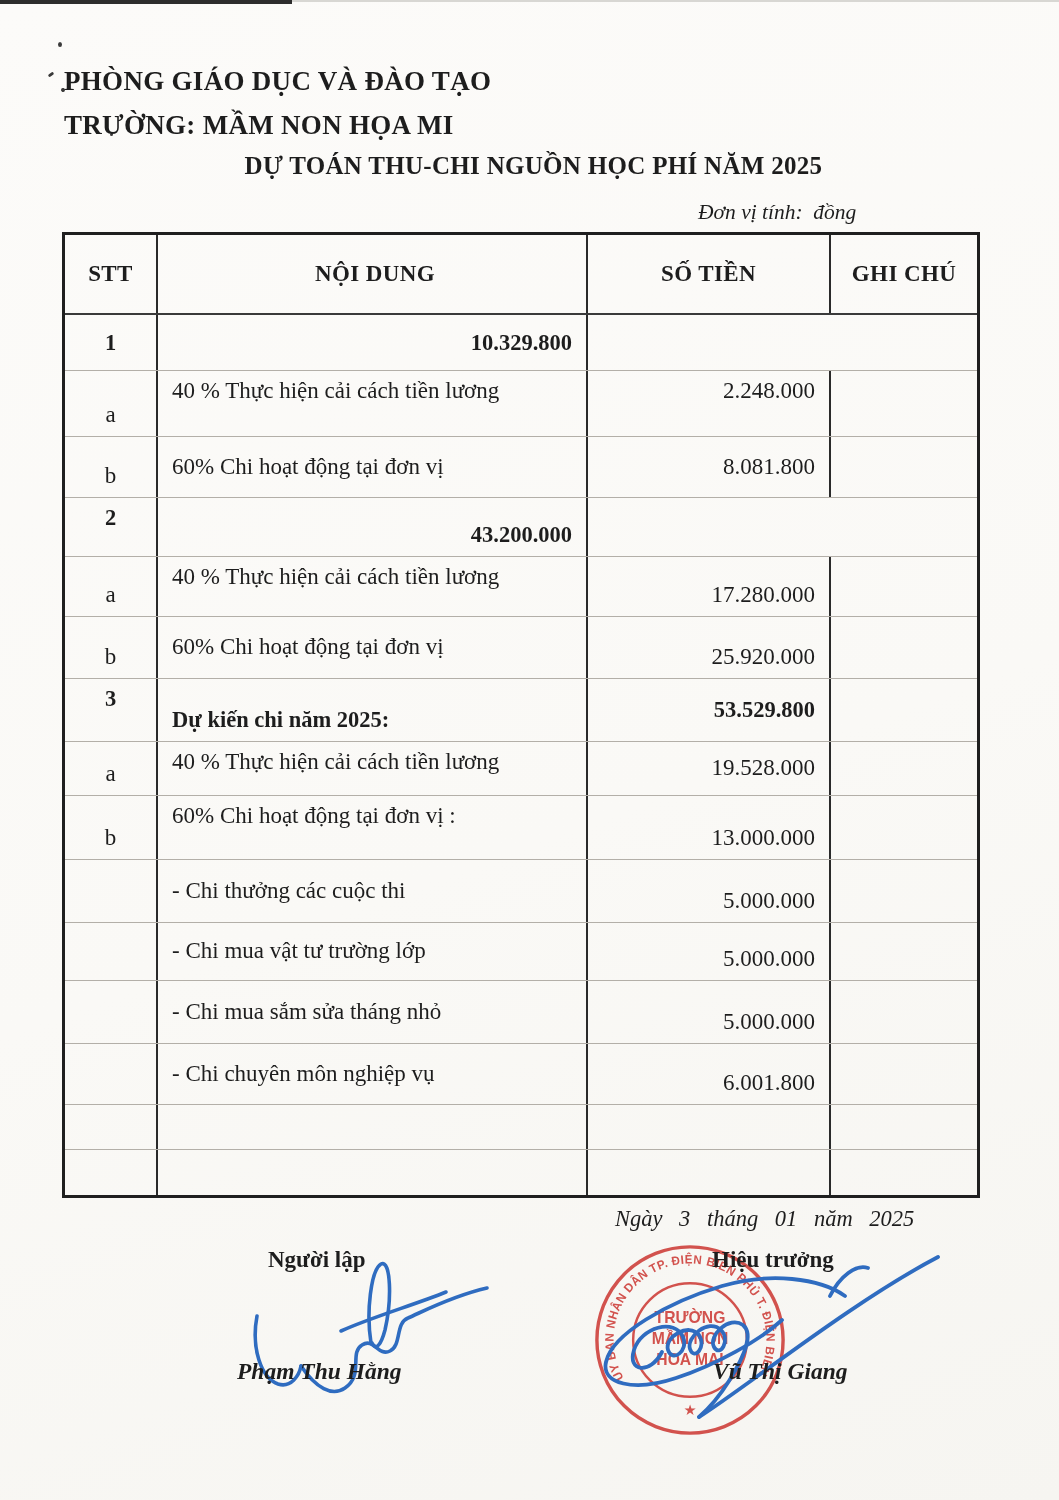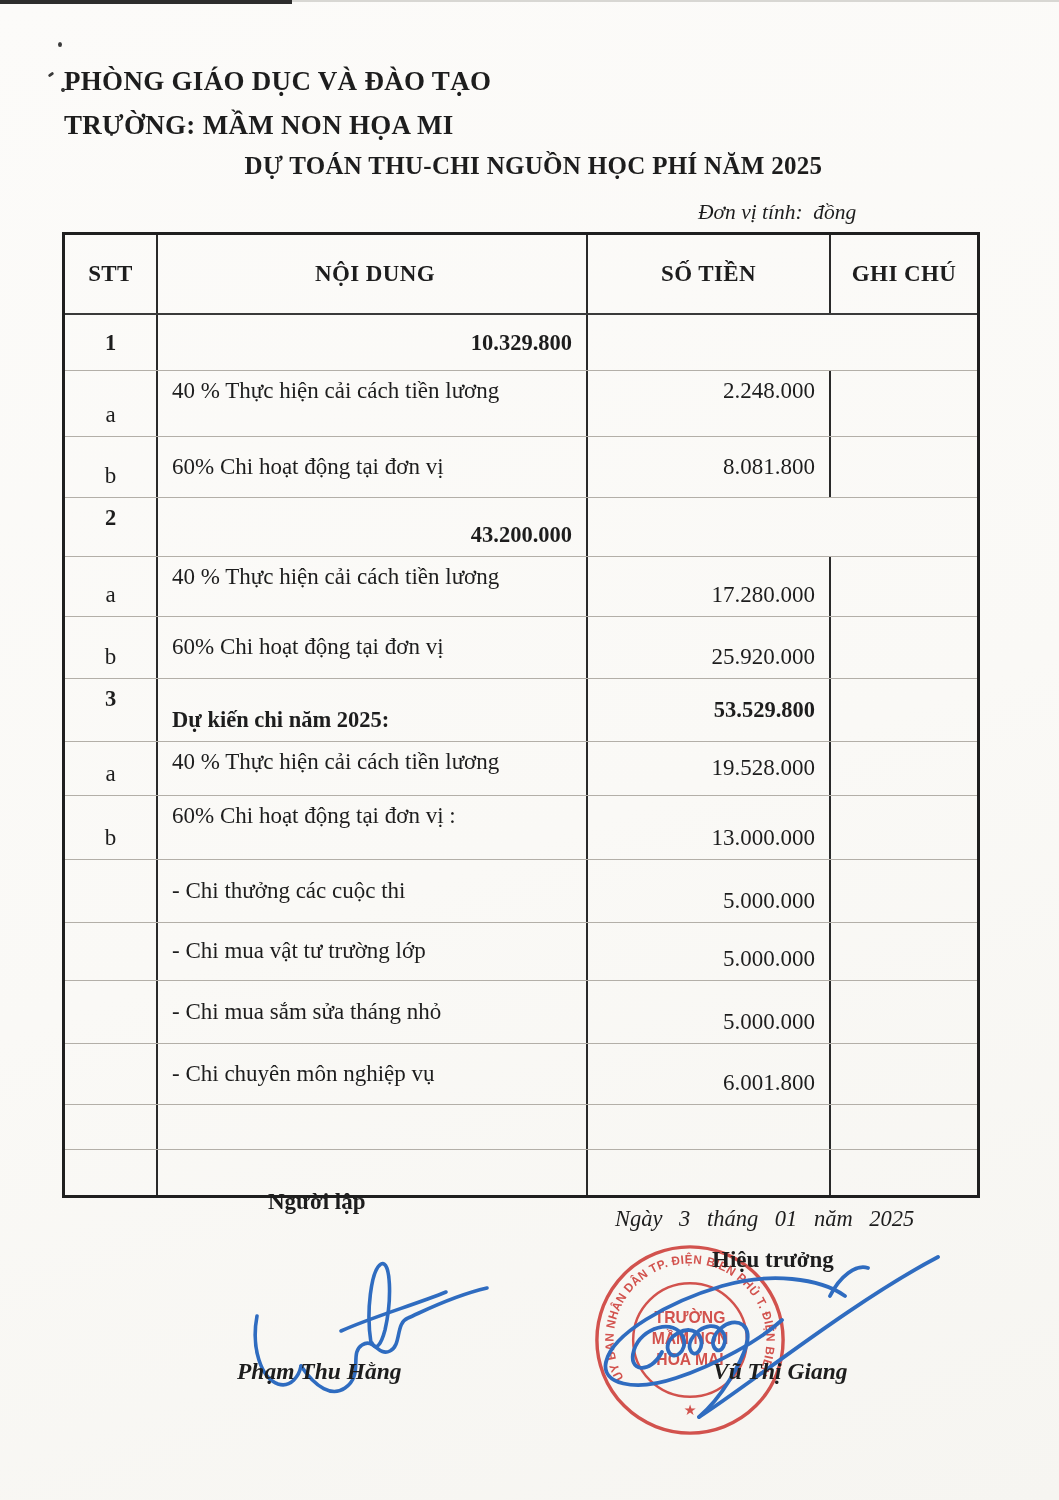--- a/index.html
+++ b/index.html
@@ -40,21 +40,21 @@
   .c-amount{justify-content:flex-end;padding-right:14px;}
   .v-center{align-items:center;}
   .v-start{align-items:flex-start;padding-top:7px;}
   .v-end{align-items:flex-end;padding-bottom:8px;}
   .trow.bold .cell{font-weight:bold;font-size:22.5px;}
   .it{font-style:italic;}
 
   
   .date-line{position:absolute;left:615px;top:1206px;font-style:italic;font-size:22.5px;word-spacing:11px;white-space:nowrap;z-index:4;}
   .role{position:absolute;font-weight:bold;font-size:23px;z-index:4;}
-  .role-left{left:268px;top:1189px;}
+  .role-left{left:268px;top:1247px;}
   .role-right{left:712px;top:1247px;}
   .sig-name{position:absolute;font-weight:bold;font-style:italic;font-size:23.5px;z-index:4;}
   .name-left{left:237px;top:1358px;}
   .name-right{left:713px;top:1358px;}
   .stamp{position:absolute;left:592px;top:1242px;width:196px;height:196px;opacity:.92;z-index:2;}
   .sig-layer{position:absolute;left:0;top:1190px;width:1059px;height:310px;z-index:3;pointer-events:none;}
 </style>
 </head>
 <body>
 

